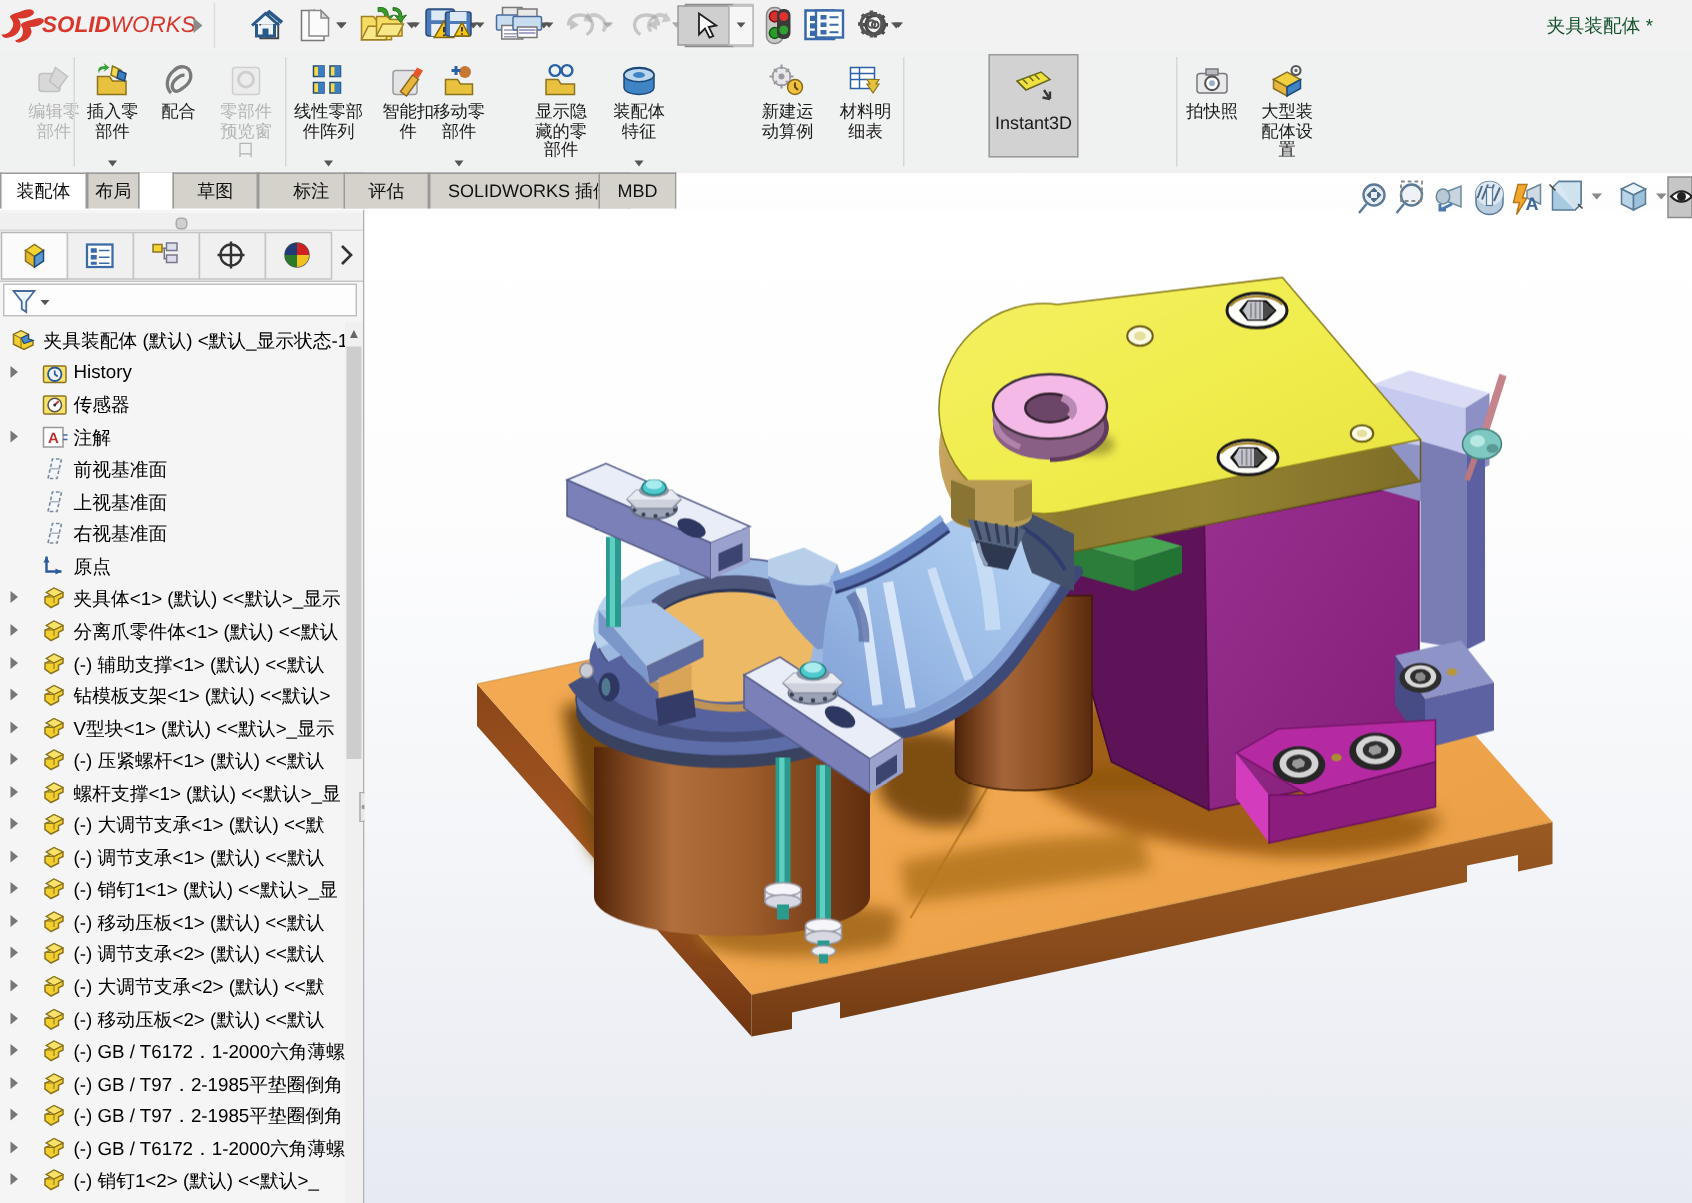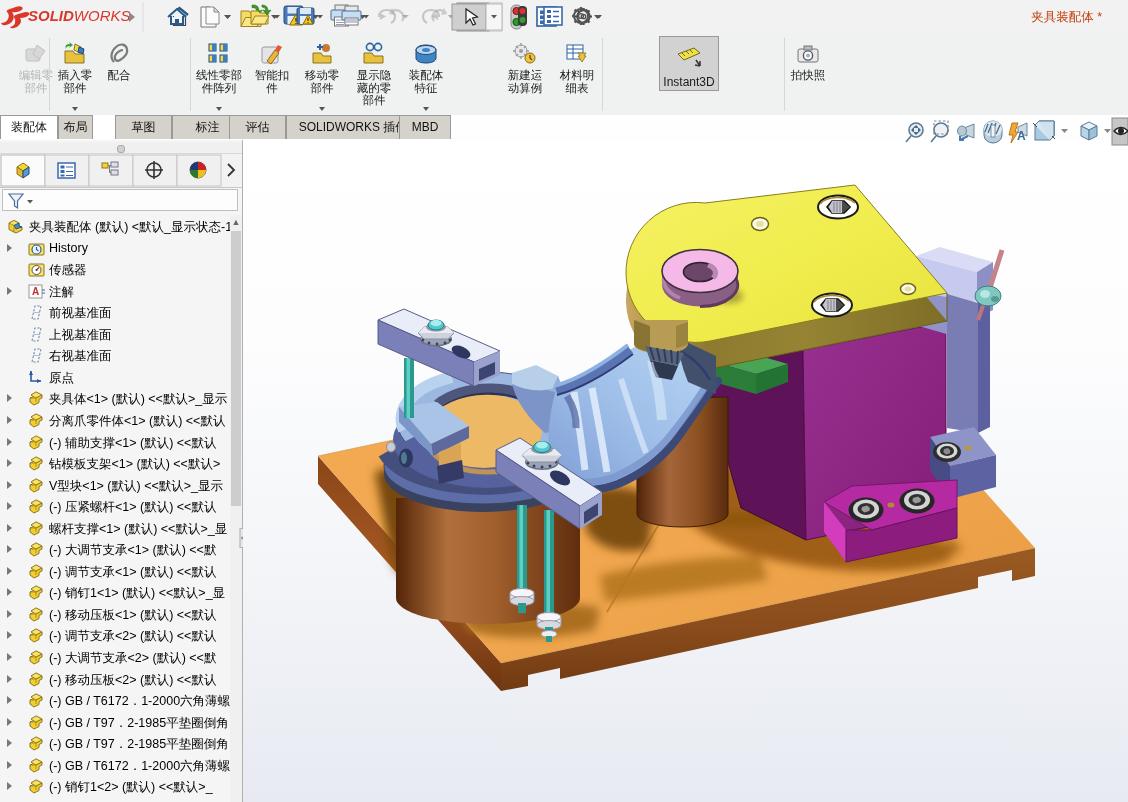--- a/index.html
+++ b/index.html
@@ -1,19 +1,19 @@
 <!DOCTYPE html>
 <html><head><meta charset="utf-8">
 <style>
 html,body{margin:0;padding:0}
 #app{position:relative;width:1128px;height:802px;font-family:"Liberation Sans",sans-serif;overflow:hidden;background:#f0f1f2}
 .abs{position:absolute}
 
 #menubar{position:absolute;left:0;top:0;width:1128px;height:34px;background:#f2f2f3;border-bottom:1px solid #e2e2e2}
-#title{position:absolute;right:26px;top:9px;font-size:12.5px;color:#c2410c}
+#title{position:absolute;right:26px;top:9px;font-size:12.5px;color:#14532d}
 
 #ribbon{position:absolute;left:0;top:34px;width:1128px;height:81px;background:#f0f1f1;border-bottom:1px solid #8f9090}
 .rbtn{position:absolute;top:0;height:81px;text-align:center;font-size:11.5px;color:#1a1a1a;line-height:12.5px}
 .rbtn .ic{display:block;margin:7px auto 2px auto}
 .rbtn.dis{color:#b4b4b6}
 .drop{position:absolute;bottom:4px;left:50%;margin-left:-3px;width:0;height:0;border-left:3.5px solid transparent;border-right:3.5px solid transparent;border-top:4px solid #555}
 .vsep{position:absolute;top:4px;height:73px;width:1px;background:#d6d7d7}
 
 #tabstrip{position:absolute;left:0;top:115px;width:1128px;height:25px;background:#fff}
 .tab{position:absolute;top:0;height:24px;background:#d5d2cb;border:1px solid #999;border-bottom:none;box-sizing:border-box;font-size:12px;color:#111;text-align:center;line-height:23px}
@@ -213,40 +213,44 @@
           </svg>编辑零<br>部件</div>
   <div class="rbtn" style="left:50px;width:50px"><svg class="ic" width="26" height="26">
             <path d="M3 10 h8 l2 3 h9 v9 H3 z" fill="#e8c23e" stroke="#8a7420"></path>
             <path d="M13 3 l6 3 -1 6 -6 -3 z" fill="#f5d94a" stroke="#8a7420"></path>
             <path d="M17 6 l5 2 -1 5 -5 -2 z" fill="#3a7ec0" stroke="#1d4a78"></path>
             <path d="M4 8 q-2 -5 4 -5 l-1 -2 4 3 -4 3 1 -2 q-4 0 -4 3z" fill="#3aa03a"></path>
           </svg>插入零<br>部件<span class="drop"></span></div>
   <div class="rbtn" style="left:100px;width:38px"><svg class="ic" width="26" height="26">
             <path d="M8 21 C4 17 5 10 10 6 C14 2 20 3 21 8 C22 12 19 16 14 19 C11 21 8 19 9 15 C10 12 14 9 17 9" fill="none" stroke="#7a7a7a" stroke-width="2.2"></path>
           </svg>配合</div>
+  <div class="rbtn dis" style="left:138px;width:52px"><svg class="ic" width="26" height="26">
+            <rect x="4" y="4" width="18" height="18" rx="2" fill="#ececec" stroke="#cfcfcf"></rect>
+            <circle cx="13" cy="12" r="5" fill="none" stroke="#cfcfcf" stroke-width="2"></circle>
+          </svg>零部件<br>预览窗<br>口</div>
   <div class="rbtn" style="left:248px;width:48px"><svg class="ic" width="26" height="26">
             <rect x="3" y="6" width="16" height="16" rx="2" fill="#e4e4e6" stroke="#9a9aa0"></rect>
             <path d="M8 20 L16 9 l4 3 -8 11z" fill="#e8b63e" stroke="#8a6a1a"></path>
             <path d="M16 9 l3 -5 4 2 -3 5z" fill="#e8552a"></path>
           </svg>智能扣<br>件</div>
   <div class="rbtn" style="left:192px;width:54px"><svg class="ic" width="26" height="26">
             <g fill="#f5d94a" stroke="#1d4a78">
               <rect x="3" y="3" width="7" height="7"></rect>
               <rect x="14" y="3" width="7" height="7"></rect>
               <rect x="3" y="14" width="7" height="7"></rect>
               <rect x="14" y="14" width="7" height="7"></rect>
             </g>
             <g fill="#3a7ec0">
               <rect x="6" y="3" width="4" height="7"></rect>
               <rect x="17" y="3" width="4" height="7"></rect>
               <rect x="6" y="14" width="4" height="7"></rect>
               <rect x="17" y="14" width="4" height="7"></rect>
             </g>
           </svg>线性零部<br>件阵列<span class="drop"></span></div>
-  <div class="rbtn" style="left:298px;width:48px"><svg class="ic" width="26" height="26">
+  <div class="rbtn" style="left:282px;width:48px"><svg class="ic" width="26" height="26">
             <path d="M4 12 h8 l2 3 h8 v7 H4 z" fill="#e8c23e" stroke="#8a7420"></path>
             <circle cx="17" cy="7" r="4" fill="#c87830"></circle>
             <path d="M8 6 h6 M11 3 v6" stroke="#2a62a8" stroke-width="2"></path>
           </svg>移动零<br>部件<span class="drop"></span></div>
   <div class="rbtn" style="left:348px;width:52px"><svg class="ic" width="26" height="26">
             <path d="M3 12 h8 l2 3 h9 v7 H3 z" fill="#e8c23e" stroke="#8a7420"></path>
             <circle cx="9" cy="6" r="3.6" fill="none" stroke="#2a62a8" stroke-width="1.6"></circle>
             <circle cx="17" cy="6" r="3.6" fill="none" stroke="#2a62a8" stroke-width="1.6"></circle>
             <path d="M12.6 6 h1.4" stroke="#2a62a8" stroke-width="1.6"></path>
           </svg>显示隐<br>藏的零<br>部件</div>
@@ -264,31 +268,38 @@
             <circle cx="18" cy="17" r="5" fill="#f0c23e" stroke="#8a6a1a"></circle>
             <path d="M18 14 v3 l2 2" stroke="#6a4a10" stroke-width="1.4" fill="none"></path>
           </svg>新建运<br>动算例</div>
   <div class="rbtn" style="left:552px;width:50px"><svg class="ic" width="26" height="26">
             <g fill="#fff" stroke="#2a62a8">
               <rect x="3" y="4" width="16" height="14"></rect>
               <path d="M3 8 h16 M3 12 h16 M9 4 v14"></path>
             </g>
             <path d="M14 12 h8 l-2 3 h2 l-4 6 -4 -6 h2z" fill="#e8c23e" stroke="#8a7420" stroke-width=".8"></path>
           </svg>材料明<br>细表</div>
-  <div class="rbtn" style="left:659px;top:2px;height:55px;width:60px;background:#d2d2d3;border:1px solid #9a9a9a;box-sizing:border-box"><svg class="ic" width="30" height="30">
+  <div class="rbtn" style="left:659px;top:2px;height:69px;width:60px;background:#d2d2d3;border:1px solid #9a9a9a;box-sizing:border-box"><svg class="ic" width="30" height="30">
             <path d="M4 10 L20 4 l6 5 -16 7 z" fill="#f0e040" stroke="#6a6a20"></path>
             <path d="M4 10 l6 6 M8 9 l3 3 M12 7 l3 3 M16 6 l3 3" stroke="#6a6a20" stroke-width="1"></path>
             <path d="M22 16 l4 6 M26 22 l-5 -1 M26 22 l0 -5" stroke="#3a3a3a" stroke-width="1.6" fill="none"></path>
           </svg><span style="font-size:12px">Instant3D</span></div>
   <div class="rbtn" style="left:786px;width:44px"><svg class="ic" width="26" height="26">
             <rect x="3" y="8" width="20" height="13" rx="2" fill="#e9e9eb" stroke="#77777c"></rect>
             <rect x="9" y="5" width="8" height="4" fill="#b8babf" stroke="#77777c"></rect>
             <circle cx="13" cy="14.5" r="4.6" fill="#fff" stroke="#55555a" stroke-width="1.4"></circle>
             <circle cx="13" cy="14.5" r="2" fill="#9ab0c8"></circle>
           </svg>拍快照</div>
+  <div class="rbtn" style="left:832px;width:52px"><svg class="ic" width="26" height="26">
+            <path d="M4 12 l9 -5 9 5 -9 5z" fill="#f0d040" stroke="#8a7420"></path>
+            <path d="M4 12 v6 l9 5 v-6z" fill="#e8b63e" stroke="#8a7420"></path>
+            <path d="M22 12 v6 l-9 5 v-6z" fill="#3f85c6" stroke="#1d4a78"></path>
+            <circle cx="19" cy="6" r="3" fill="none" stroke="#55555a" stroke-width="1.4"></circle>
+            <circle cx="19" cy="6" r="1" fill="#55555a"></circle>
+          </svg>大型装<br>配体设<br>置</div>
   <div class="vsep" style="left:49px"></div>
   <div class="vsep" style="left:190px"></div>
   <div class="vsep" style="left:602px"></div>
   <div class="vsep" style="left:784px"></div>
 </div>
 
 <div id="tabstrip">
   <div class="tab active" style="left:0;width:58px">装配体</div>
   <div class="tab" style="left:58px;width:35px">布局</div>
   <div class="tab" style="left:115px;width:57px">草图</div>

